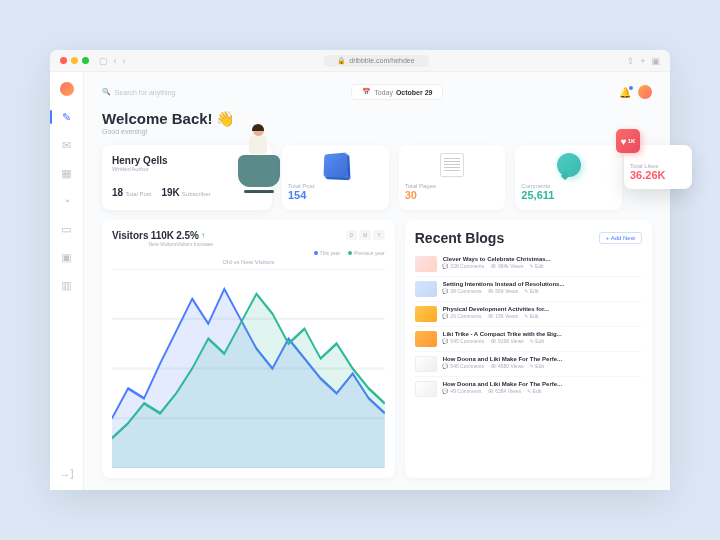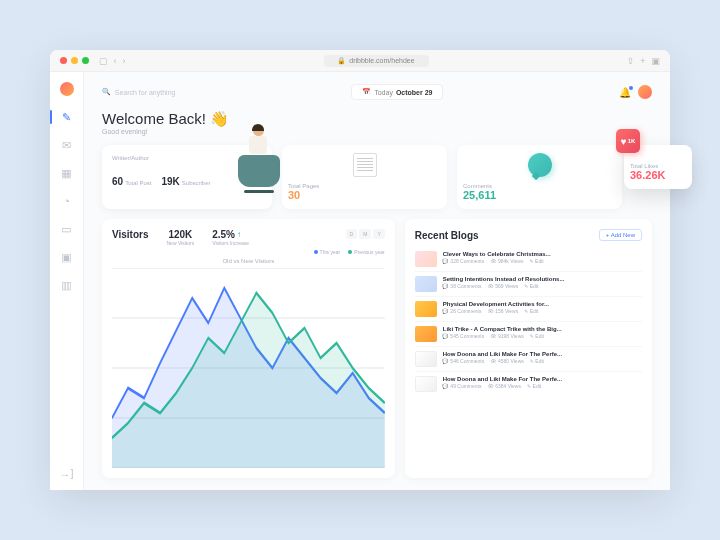--- a/index.html
+++ b/index.html
@@ -22,21 +22,21 @@
 .main{flex:1;padding:12px 18px;display:flex;flex-direction:column;gap:10px;overflow:visible}
 .topbar{display:flex;align-items:center;gap:8px}
 .search{display:flex;align-items:center;gap:4px;color:#c0c5ce;font-size:7px}
 .datewrap{flex:1;display:flex;justify-content:center}
 .date{background:#fff;padding:3px 10px;border-radius:4px;font-size:7px;color:#888;border:1px solid #eee;display:flex;align-items:center;gap:3px}
 .date b{color:#333;font-weight:600}
 .topright{display:flex;align-items:center;gap:6px}
 .bell{position:relative;font-size:10px;color:#c0c5ce}
 .bell::after{content:'';position:absolute;top:-1px;right:-1px;width:4px;height:4px;background:#4a7cff;border-radius:50%}
 .avatar{width:14px;height:14px;border-radius:50%;background:linear-gradient(135deg,#ffa94d,#ff6b6b)}
-.welcome h1{font-size:15px;font-weight:400;color:#2a2d3a}
+.welcome h1{font-size:15px;font-weight:700;color:#2a2d3a}
 .welcome p{font-size:7px;color:#aab0bf}
 .toprow{display:flex;gap:10px;overflow:visible}
 .profile{width:170px;background:#fff;border-radius:8px;padding:10px;box-shadow:0 2px 8px rgba(0,0,0,.06);position:relative}
 .profile h3{font-size:10px;font-weight:600;color:#2a2d3a}
 .profile .role{font-size:6px;color:#aab0bf;margin-bottom:10px}
 .statsrow{display:flex;gap:10px}
 .stat .v{font-size:10px;font-weight:600;color:#2a2d3a;display:inline}
 .stat .l{font-size:6px;color:#aab0bf;margin-left:2px}
 .illus{position:absolute;right:-16px;top:-24px;width:58px;height:66px}
 .chair{position:absolute;bottom:0;left:8px;width:42px;height:32px;background:#5a8a8a;border-radius:6px 6px 12px 12px}
@@ -56,39 +56,39 @@
 .ci-like{background:linear-gradient(135deg,#ff6b6b,#e84a5f);border-radius:5px;display:flex;align-items:center;justify-content:center;color:#fff;font-size:10px;box-shadow:2px 2px 6px rgba(255,107,107,.4)}
 .ci-like span{font-size:6px;font-weight:700;margin-left:1px}
 .cardlbl{font-size:6px;color:#aab0bf}
 .cardval{font-size:11px;font-weight:600}
 .c-blue{color:#4a7cff}.c-orange{color:#ff9950}.c-green{color:#2fb89a}.c-red{color:#ff5a6e}
 .card.likes{position:absolute;right:-40px;top:0;width:68px;z-index:10;box-shadow:0 8px 20px rgba(0,0,0,.12)}
 .card.likes .cardicon{position:absolute;top:-16px;left:-8px}
 .cards{position:relative;padding-right:30px}
 .bottomrow{display:flex;gap:10px;flex:1;min-height:0}
 .visitors{flex:1.2;background:#fff;border-radius:8px;padding:10px;box-shadow:0 2px 8px rgba(0,0,0,.04);display:flex;flex-direction:column}
-.vhead{display:flex;align-items:flex-start;gap:18px}
+.vhead{display:flex;align-items:flex-start;gap:0}
 .vhead h3{font-size:10px;font-weight:600;color:#2a2d3a}
 .vstat{text-align:center}
 .vstat .v{font-size:10px;font-weight:600;color:#2a2d3a}
 .vstat .l{font-size:5px;color:#aab0bf}
 .vinc{display:flex;align-items:center;gap:2px}
 .vinc .arrow{color:#2fb89a;font-size:8px}
 .dmy{margin-left:auto;display:flex;gap:2px}
 .dmy span{font-size:5px;padding:2px 4px;background:#f5f6f8;color:#aab0bf;border-radius:2px;cursor:pointer}
 .legend{display:flex;gap:8px;font-size:5px;color:#aab0bf;justify-content:flex-end;margin-top:3px}
 .legend span{display:flex;align-items:center;gap:2px}
 .ldot{width:4px;height:4px;border-radius:50%}
 .ld-blue{background:#4a7cff}.ld-green{background:#2fb89a}
 .charttitle{font-size:6px;color:#aab0bf;text-align:center;margin-top:3px}
 .chart{flex:1;position:relative;margin-top:4px}
 .chart svg{width:100%;height:100%}
 .blogs{flex:1;background:#fff;border-radius:8px;padding:10px;box-shadow:0 2px 8px rgba(0,0,0,.04);display:flex;flex-direction:column}
 .bhead{display:flex;align-items:center;justify-content:space-between;margin-bottom:6px}
-.bhead h3{font-size:10px;font-weight:600;color:#2a2d3a}
+.bhead h3{font-size:14px;font-weight:600;color:#2a2d3a}
 .addbtn{font-size:6px;color:#4a7cff;border:1px solid #cfe0ff;padding:2px 6px;border-radius:3px;cursor:pointer}
 .blog{display:flex;gap:6px;padding:4px 0;border-bottom:1px solid #f5f6f8}
 .blog:last-child{border:none}
 .thumb{width:22px;height:16px;border-radius:2px;flex-shrink:0}
 .t1{background:linear-gradient(135deg,#ffe0e6,#ffd4c4)}
 .t2{background:linear-gradient(135deg,#d4e4ff,#c4d8f5)}
 .t3{background:linear-gradient(135deg,#ffc94d,#ffa726)}
 .t4{background:linear-gradient(135deg,#ffb84d,#ff9830)}
 .t5{background:linear-gradient(135deg,#fff,#eee);border:1px solid #eee}
 .t6{background:linear-gradient(135deg,#fff,#f0f0f0);border:1px solid #eee}
@@ -144,36 +144,42 @@
         </div>
       </div>
 
       <div class="welcome">
         <h1>Welcome Back! 👋</h1>
         <p>Good evening!</p>
       </div>
 
       <div class="toprow">
         <div class="profile">
+          <h3>Henry Qells</h3>
           <div class="role">Writter/Author</div>
           <div class="statsrow">
-            <div class="stat"><span class="v">60</span><span class="l">Total Post</span></div>
+            <div class="stat"><span class="v">18</span><span class="l">Total Post</span></div>
             <div class="stat"><span class="v">19K</span><span class="l">Subscriber</span></div>
           </div>
           <div class="illus">
             <div class="chair"></div>
             <div class="person">
                 <div class="hair"></div>
                 <div class="head"></div>
                 <div class="body"></div>
               </div>
           </div>
         </div>
         <div class="cards">
           <div class="card">
+            <div class="cardicon ci-book"></div>
+            <div class="cardlbl">Total Post</div>
+            <div class="cardval c-blue">154</div>
+          </div>
+          <div class="card">
             <div class="cardicon ci-pages"></div>
             <div class="cardlbl">Total Pages</div>
             <div class="cardval c-orange">30</div>
           </div>
           <div class="card">
             <div class="cardicon ci-comment"></div>
             <div class="cardlbl">Comments</div>
             <div class="cardval c-green">25,611</div>
           </div>
           <div class="card likes">
@@ -183,21 +189,21 @@
             <div class="cardval c-red">36.26K</div>
           </div>
         </div>
       </div>
 
       <div class="bottomrow">
         <div class="visitors">
           <div class="vhead">
             <h3>Visitors</h3>
             <div class="vstat">
-                <div class="v">120K</div>
+                <div class="v">110K</div>
                 <div class="l">New Visitors</div>
               </div>
             <div class="vstat">
                 <div class="vinc">
                   <span class="v">2.5%</span>
                   <span class="arrow">↑</span>
                 </div>
                 <div class="l">Visitors Increase</div>
               </div>
             <div class="dmy">

